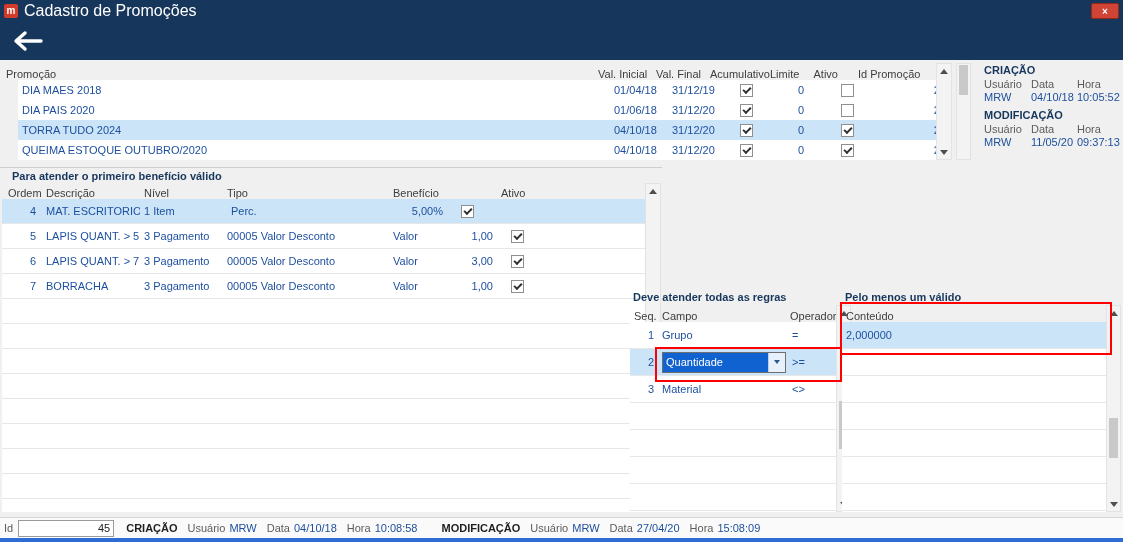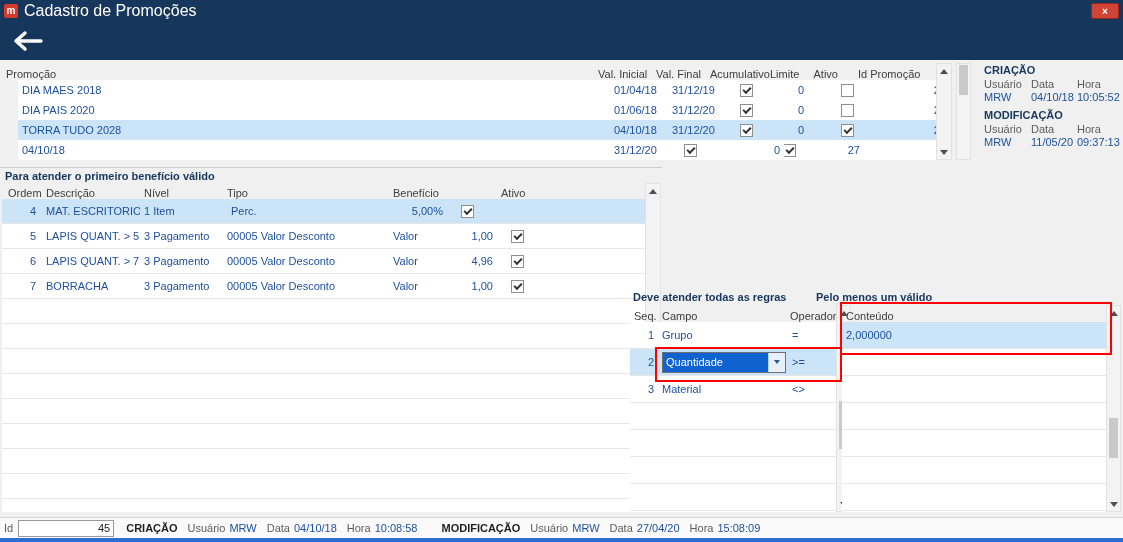--- a/index.html
+++ b/index.html
@@ -163,33 +163,34 @@
           <div class="c c-ac">
             <div class="cb checked"></div>
           </div>
           <div class="c c-lim">0</div>
           <div class="c c-at">
             <div class="cb"></div>
           </div>
           <div class="c c-id">25</div>
         </div>
         <div class="pg-row sel">
-          <div class="c c-promo">TORRA TUDO 2028</div>
+          <div class="c c-promo">TORRA TUDO 2024</div>
           <div class="c c-vi">04/10/18</div>
           <div class="c c-vf">31/12/20</div>
           <div class="c c-ac">
             <div class="cb checked"></div>
           </div>
           <div class="c c-lim">0</div>
           <div class="c c-at">
             <div class="cb checked"></div>
           </div>
           <div class="c c-id">26</div>
         </div>
         <div class="pg-row">
+          <div class="c c-promo">QUEIMA ESTOQUE OUTUBRO/2020</div>
           <div class="c c-vi">04/10/18</div>
           <div class="c c-vf">31/12/20</div>
           <div class="c c-ac">
             <div class="cb checked"></div>
           </div>
           <div class="c c-lim">0</div>
           <div class="c c-at">
             <div class="cb checked"></div>
           </div>
           <div class="c c-id">27</div>
@@ -224,21 +225,21 @@
         <span class="al">Usuário</span>
         <span class="al">Data</span>
         <span class="al">Hora</span>
         <span class="av">MRW</span>
         <span class="av">11/05/20</span>
         <span class="av">09:37:13</span>
       </div>
     </div>
 
     <div class="benef-sep"></div>
-    <div class="sect-title" style="left:5px;top:110px;">Para atender o primeiro benefício válido</div>
+    <div class="sect-title" style="left:12px;top:110px;">Para atender o primeiro benefício válido</div>
     <div class="bg-header">
       <div class="hc h-ord">Ordem</div>
       <div class="hc h-desc">Descrição</div>
       <div class="hc h-niv">Nível</div>
       <div class="hc h-tipo">Tipo</div>
       <div class="hc h-ben">Benefício</div>
       <div class="hc h-bat">Ativo</div>
     </div>
     <div id="benef-rows">
         <div class="bg-row sel">
@@ -261,21 +262,21 @@
           <div class="c b-at">
             <div class="cb checked"></div>
           </div>
         </div>
         <div class="bg-row">
           <div class="c b-ord">6</div>
           <div class="c b-desc">LAPIS QUANT. &gt; 7</div>
           <div class="c b-niv">3 Pagamento</div>
           <div class="c b-tipo">00005 Valor Desconto</div>
           <div class="c b-btipo">Valor</div>
-          <div class="c b-bval">4,96</div>
+          <div class="c b-bval">3,00</div>
           <div class="c b-at">
             <div class="cb checked"></div>
           </div>
         </div>
         <div class="bg-row">
           <div class="c b-ord">7</div>
           <div class="c b-desc">BORRACHA</div>
           <div class="c b-niv">3 Pagamento</div>
           <div class="c b-tipo">00005 Valor Desconto</div>
           <div class="c b-btipo">Valor</div>
@@ -332,21 +333,21 @@
     <div class="vscroll" style="left:836px;top:245px;width:15px;height:207px;">
       <div class="sb-top">
           <div class="tri-up"></div>
         </div>
       <div class="sb-thumb" style="top:95px;height:48px;"></div>
       <div class="sb-bot">
           <div class="tri-down"></div>
         </div>
     </div>
 
-    <div class="sect-title" style="left:816px;top:231px;">Pelo menos um válido</div>
+    <div class="sect-title" style="left:845px;top:231px;">Pelo menos um válido</div>
     <div class="cg-header">
       <div class="hc h-cont">Conteúdo</div>
     </div>
     <div id="conteudo-rows">
         <div class="cg-row sel">2,000000</div>
       </div>
     <div class="vscroll" style="left:1106px;top:245px;width:15px;height:207px;">
       <div class="sb-top">
           <div class="tri-up"></div>
         </div>

